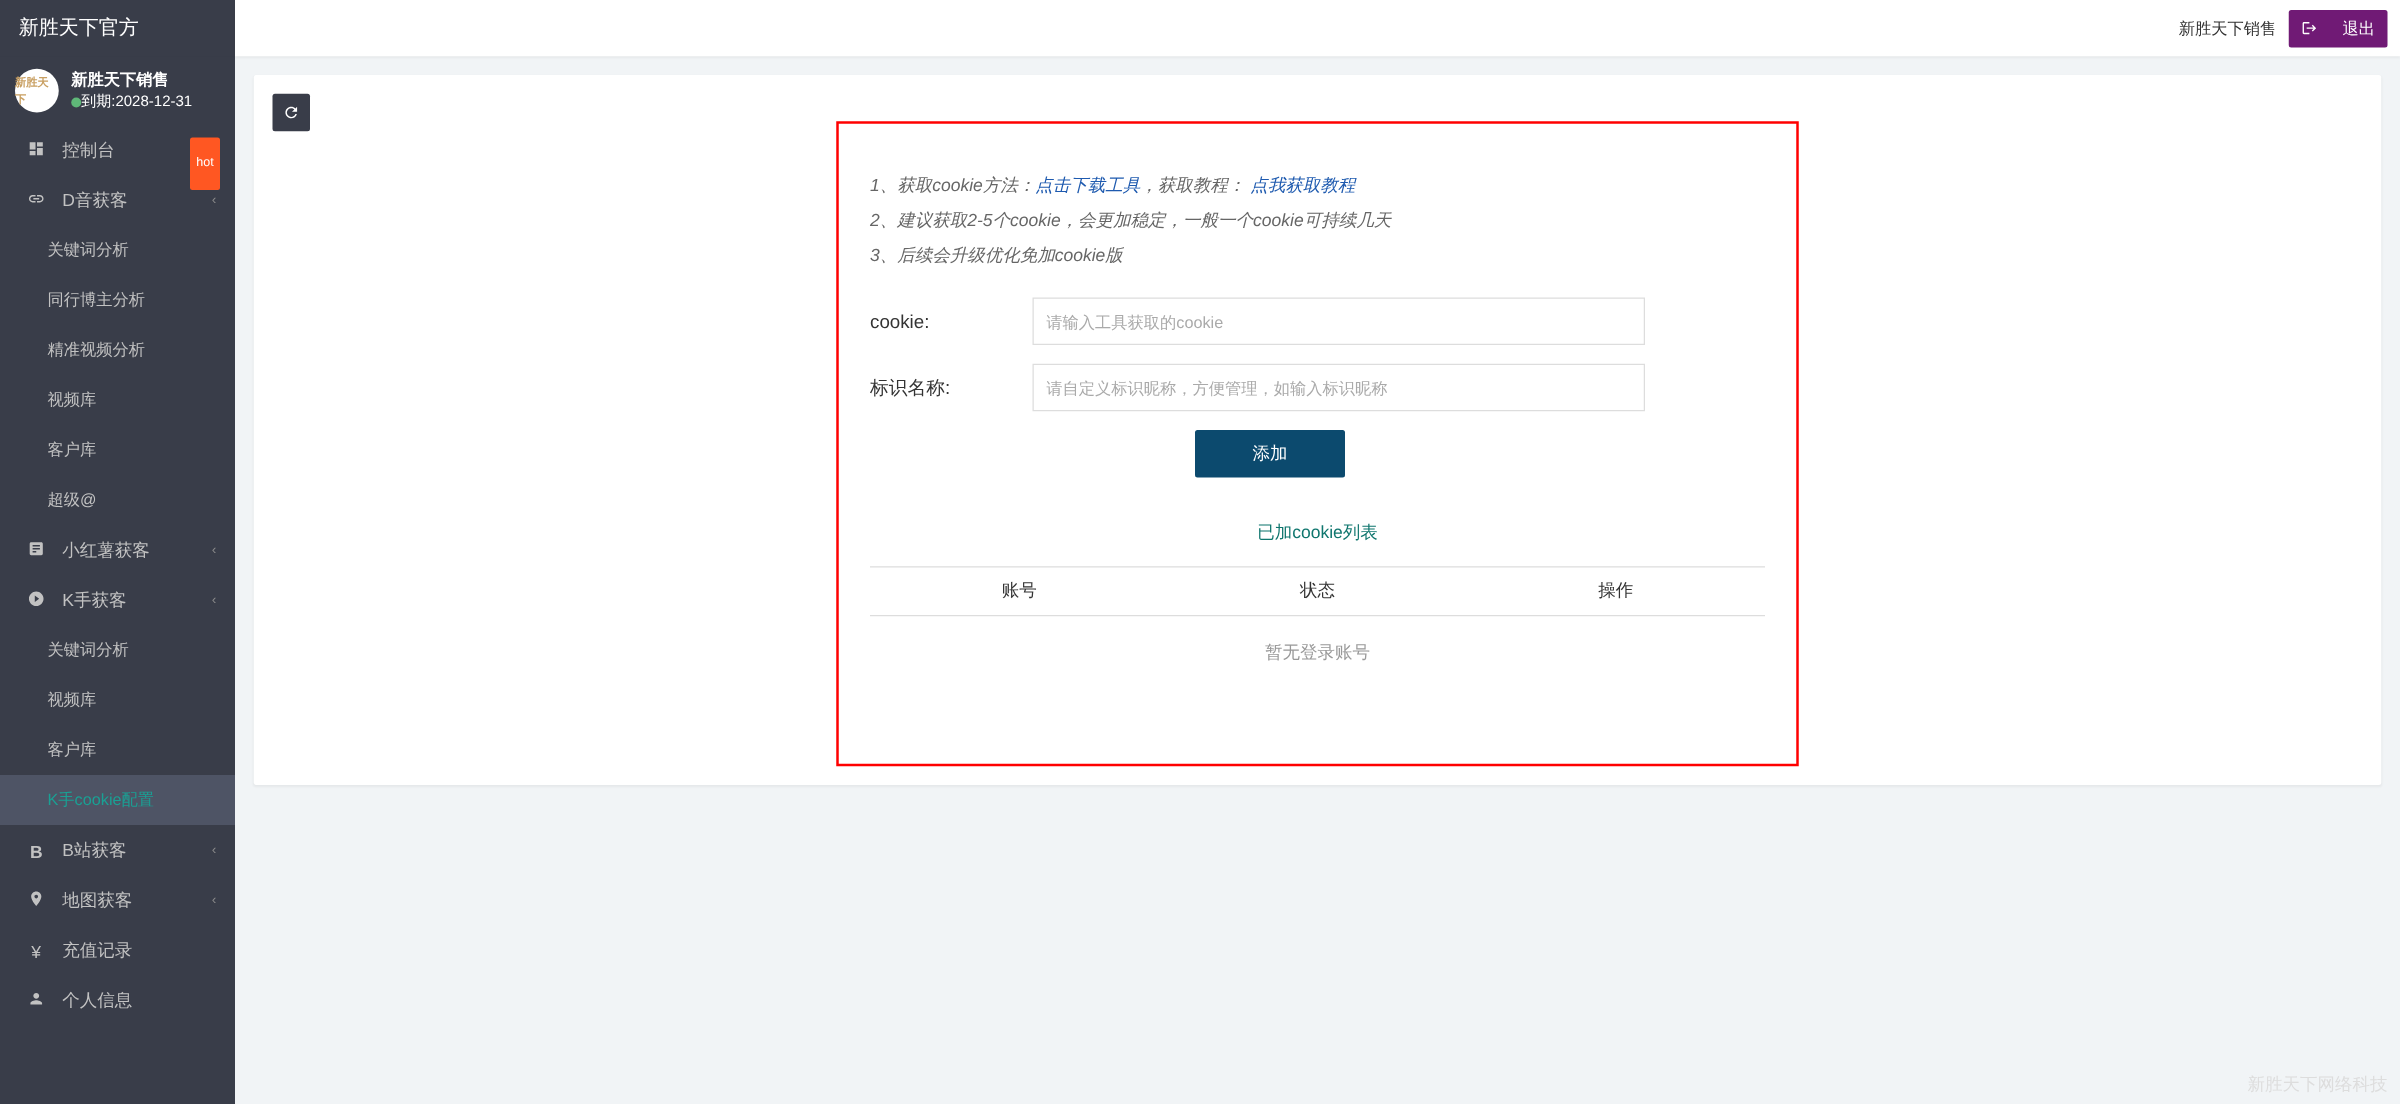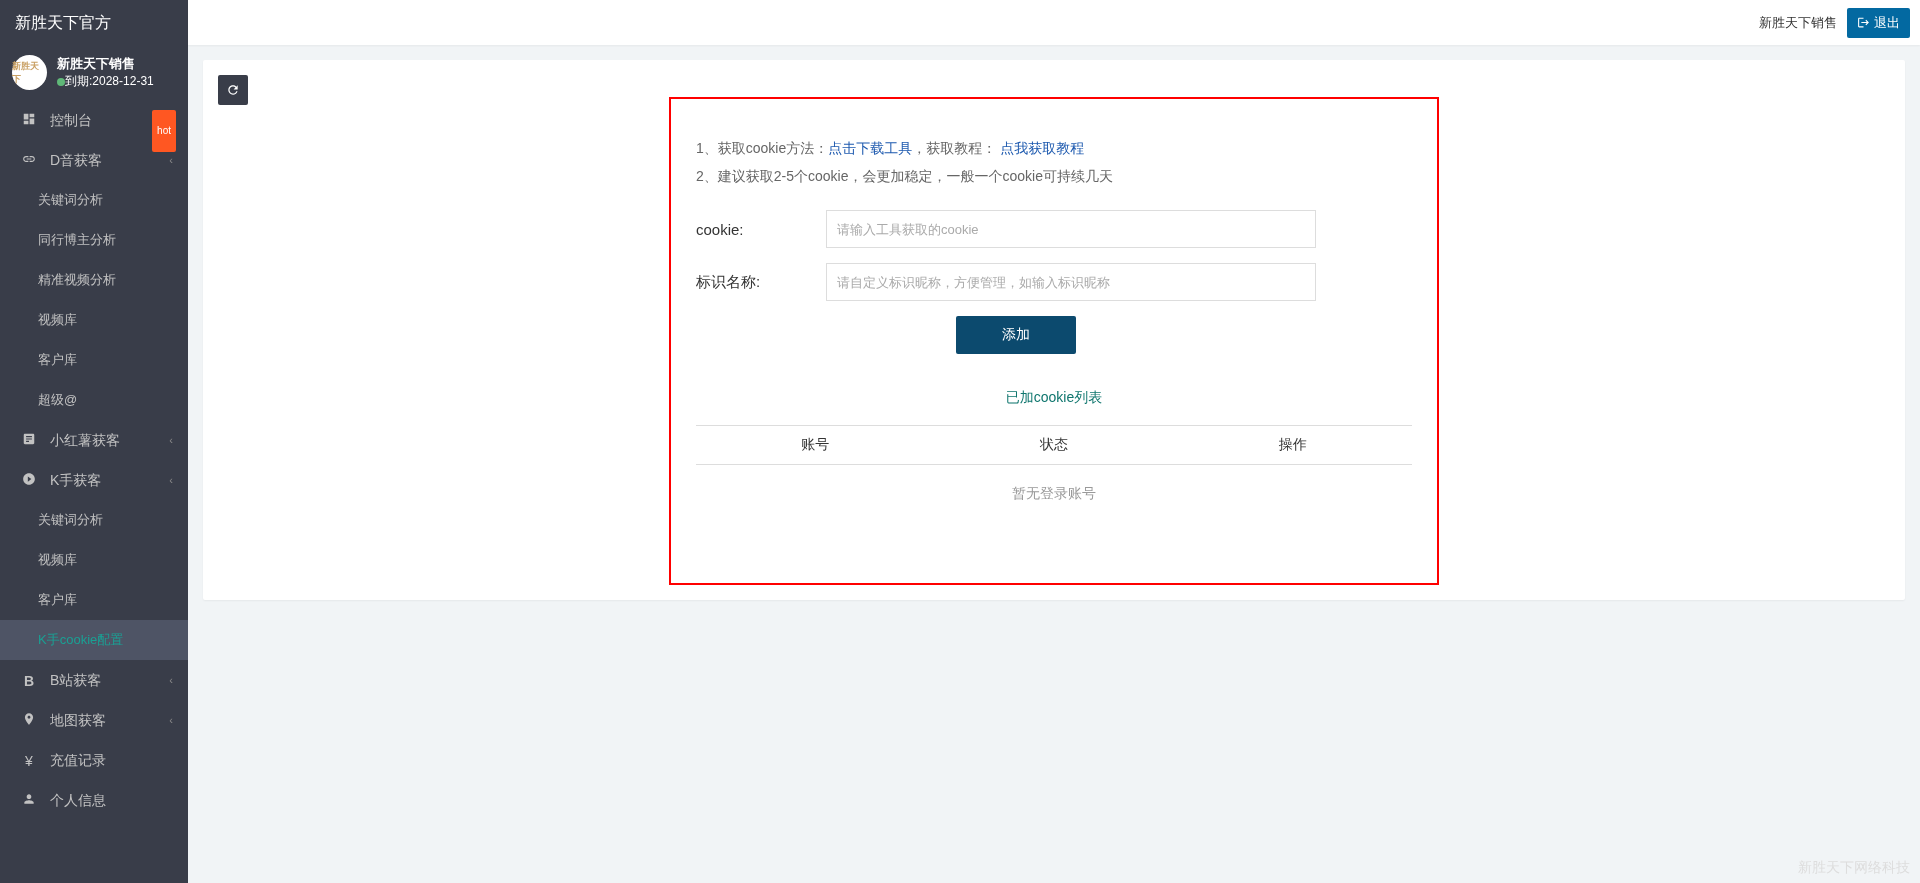--- a/index.html
+++ b/index.html
@@ -16,30 +16,30 @@
 
 .nav-item { display: block; height: 40px; line-height: 40px; padding: 0 20px; color: #c2c2c2; text-decoration: none; font-size: 14px; cursor: pointer; position: relative; }
 .nav-icon { display: inline-block; width: 18px; text-align: center; margin-right: 8px; vertical-align: middle; }
 .nav-child { padding-left: 38px; font-size: 13px; }
 .nav-item.active { background: #4e5465; color: #1aa094; }
 .chevron { position: absolute; right: 15px; top: 50%; transform: translateY(-50%); font-size: 11px; color: #8a8a8a; }
 .badge-hot { position: absolute; right: 12px; top: 10px; background: #ff5722; color: #fff; font-size: 10px; padding: 1px 5px; border-radius: 2px; }
 
 .header { position: fixed; left: 188px; right: 0; top: 0; height: 45px; background: #fff; display: flex; align-items: center; justify-content: flex-end; padding: 0 10px; box-shadow: 0 1px 2px rgba(0,0,0,0.05); }
 .header-user { color: #333; font-size: 13px; margin-right: 10px; }
-.btn-logout { background: #0369a1; color: #fff; border: none; padding: 6px 10px; border-radius: 2px; font-size: 13px; cursor: pointer; display: flex; align-items: center; gap: 4px; }
+.btn-logout { background: #701a75; color: #fff; border: none; padding: 6px 10px; border-radius: 2px; font-size: 13px; cursor: pointer; display: flex; align-items: center; gap: 20px; }
 
 .content { margin-left: 188px; padding-top: 45px; }
 .card { background: #fff; margin: 15px; padding: 15px; position: relative; border-radius: 2px; box-shadow: 0 1px 2px rgba(0,0,0,0.05); }
 
 .btn-refresh { width: 30px; height: 30px; background: #393d49; color: #fff; border: none; border-radius: 2px; cursor: pointer; display: flex; align-items: center; justify-content: center; }
 .btn-refresh svg { width: 14px; height: 14px; }
 
 .red-box { border: 2px solid red; margin: 0 auto; width: 770px; padding: 35px 25px 60px; margin-top: -8px; }
-.tips { color: #666; font-size: 14px; line-height: 2; margin-bottom: 20px; }
+.tips { color: #666; font-size: 14px; line-height: 2; margin-bottom: 20px; font-style: italic; }
 .tips a { color: #1e5aaf; text-decoration: none; }
 
 .form-row { display: flex; align-items: center; margin-bottom: 15px; }
 .form-label { width: 130px; text-align: left; padding-right: 15px; color: #333; font-size: 15px; }
 .form-input { width: 490px; height: 38px; border: 1px solid #ddd; padding: 0 10px; font-size: 13px; color: #333; }
 .form-input::placeholder { color: #aaa; }
 .btn-add { width: 120px; height: 38px; background: #0c4a6e; color: #fff; border: none; border-radius: 2px; font-size: 14px; cursor: pointer; margin-left: 260px; }
 
 .list-title { color: #0f766e; font-size: 14px; font-weight: normal; text-align: center; margin: 35px 0 18px; }
 .table-head { display: flex; border-top: 1px solid #ddd; border-bottom: 1px solid #ddd; }
@@ -163,20 +163,21 @@
           <path d="M17.65 6.35C16.2 4.9 14.21 4 12 4c-4.42 0-8 3.58-8 8s3.58 8 8 8c3.73 0 6.84-2.55 7.73-6h-2.08c-.82 2.33-3.04 4-5.65 4-3.31 0-6-2.69-6-6s2.69-6 6-6c1.66 0 3.14.69 4.22 1.78L13 11h7V4l-2.35 2.35z"></path>
         </svg>
     </button>
 
     <div class="red-box">
       <div class="tips">
         <div>
           <span>1、获取cookie方法：</span><a>点击下载工具</a><span>，获取教程： </span><a>点我获取教程</a>
         </div>
         <div>2、建议获取2-5个cookie，会更加稳定，一般一个cookie可持续几天</div>
+        <div>3、后续会升级优化免加cookie版</div>
       </div>
 
       <div class="form-row">
         <label class="form-label">cookie:</label>
         <input class="form-input" placeholder="请输入工具获取的cookie" style="">
       </div>
       <div class="form-row">
         <label class="form-label">标识名称:</label>
         <input class="form-input" placeholder="请自定义标识昵称，方便管理，如输入标识昵称" style="">
       </div>

